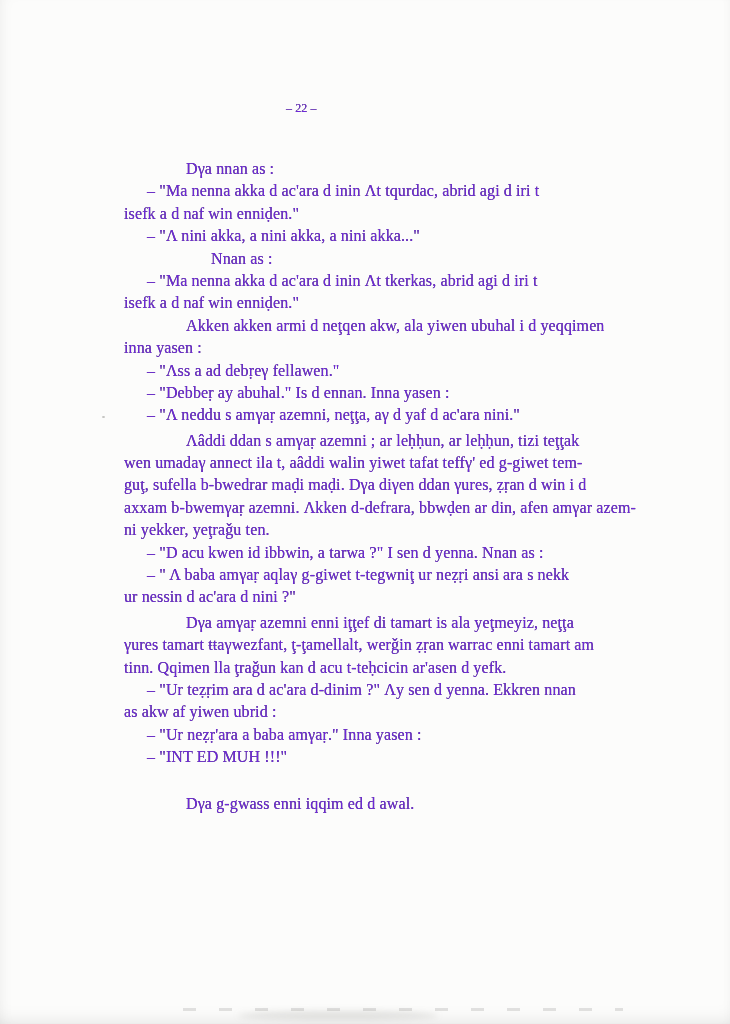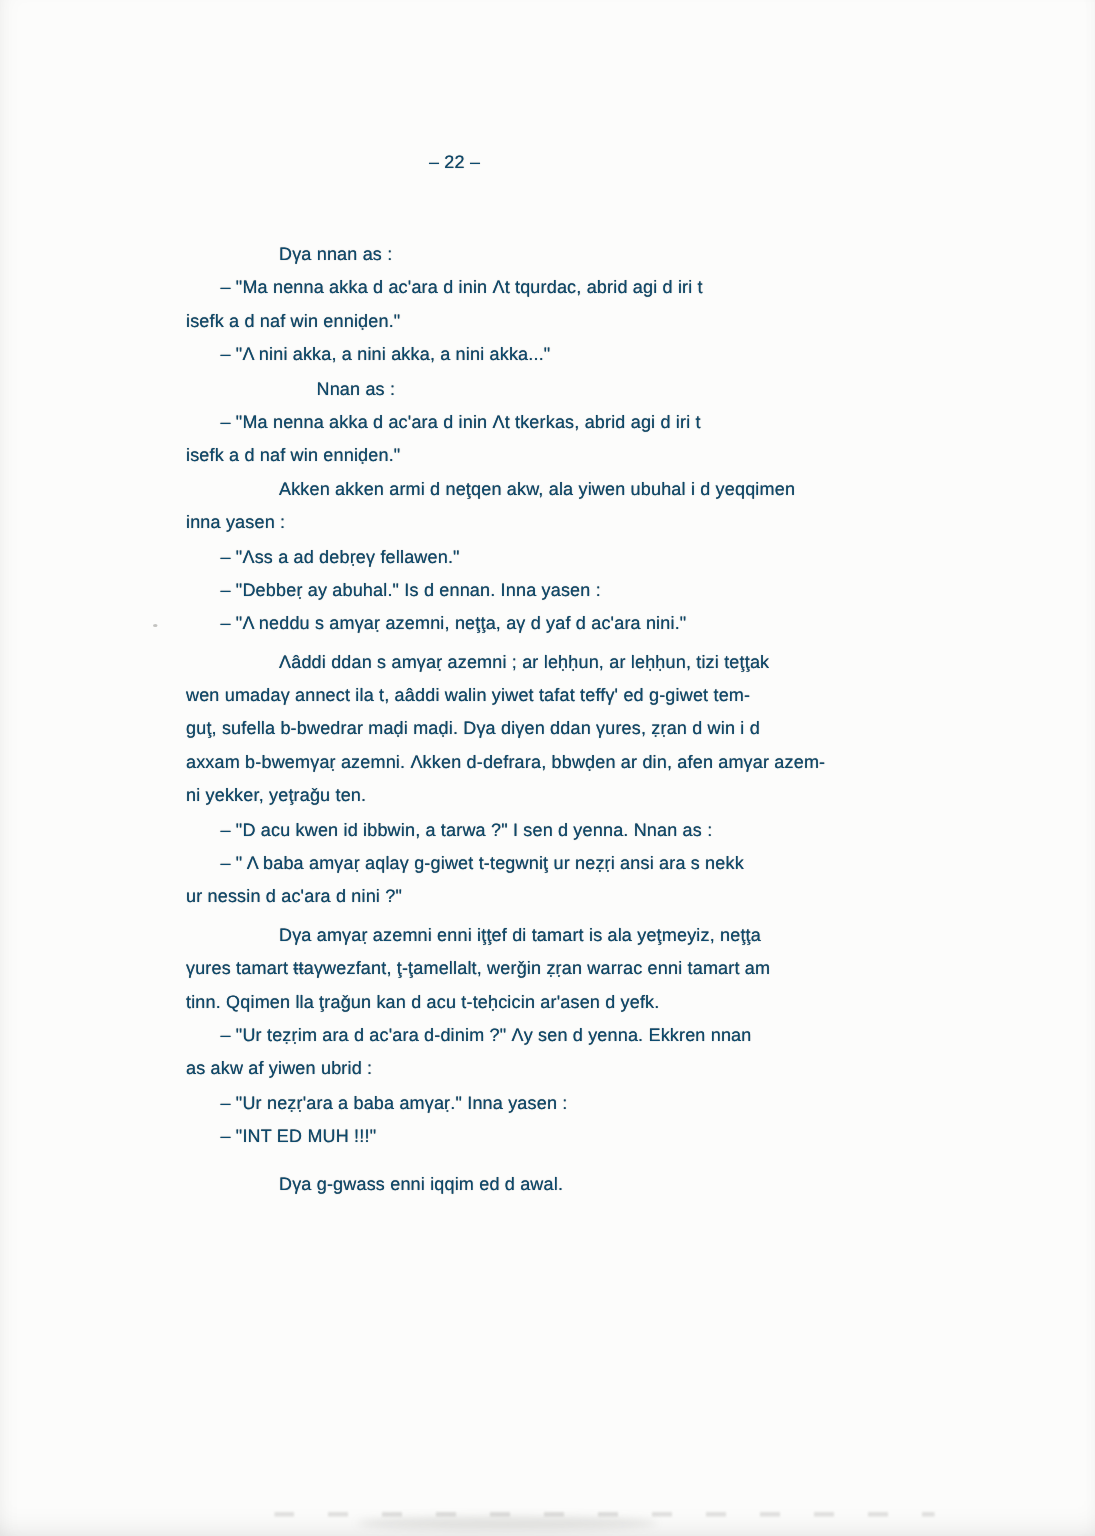--- a/index.html
+++ b/index.html
@@ -9,53 +9,53 @@
   }
   .page {
     position: relative;
     width: 730px;
     height: 1024px;
     background: #fcfcfb;
     overflow: hidden;
     box-shadow: inset 10px 0 20px -16px rgba(0,0,0,0.10),
                 inset -8px 0 18px -16px rgba(0,0,0,0.07),
                 inset 0 -12px 26px -20px rgba(0,0,0,0.22);
-    font-family: Liberation Sans, sans-serif;
-    color: #0c4a6e;
+    font-family: Liberation Serif, serif;
+    color: #6d28d9;
   }
   .page-number {
     position: absolute;
     top: 97px;
     left: 286px;
     font-size: 12px;
     line-height: 22px;
     letter-spacing: 0.12px;
     white-space: pre;
     text-shadow: 0 0 0.5px rgba(49,48,45,0.85);
   }
   .body-text {
     position: absolute;
     top: 158px;
     left: 108px;
     width: 560px;
-    font-size: 12px;
+    font-size: 16px;
     letter-spacing: 0.12px;
     text-shadow: 0 0 0.5px rgba(49,48,45,0.85);
   }
   .line {
     height: 22.4px;
     line-height: 22.4px;
     white-space: pre;
   }
   .ind-flush { margin-left: 16px; }
   .ind-dash  { margin-left: 39px; }
   .ind-para  { margin-left: 78px; }
   .ind-para2 { margin-left: 103px; }
   .gap-sm { margin-top: 3px; }
-  .gap-lg { margin-top: 9px; }
+  .gap-lg { margin-top: 24px; }
   .ink-speck {
     position: absolute;
     left: 102px;
     top: 416px;
     width: 3px;
     height: 2px;
     background: rgba(90,88,84,0.35);
     border-radius: 50%;
   }
   .ghost-row {

